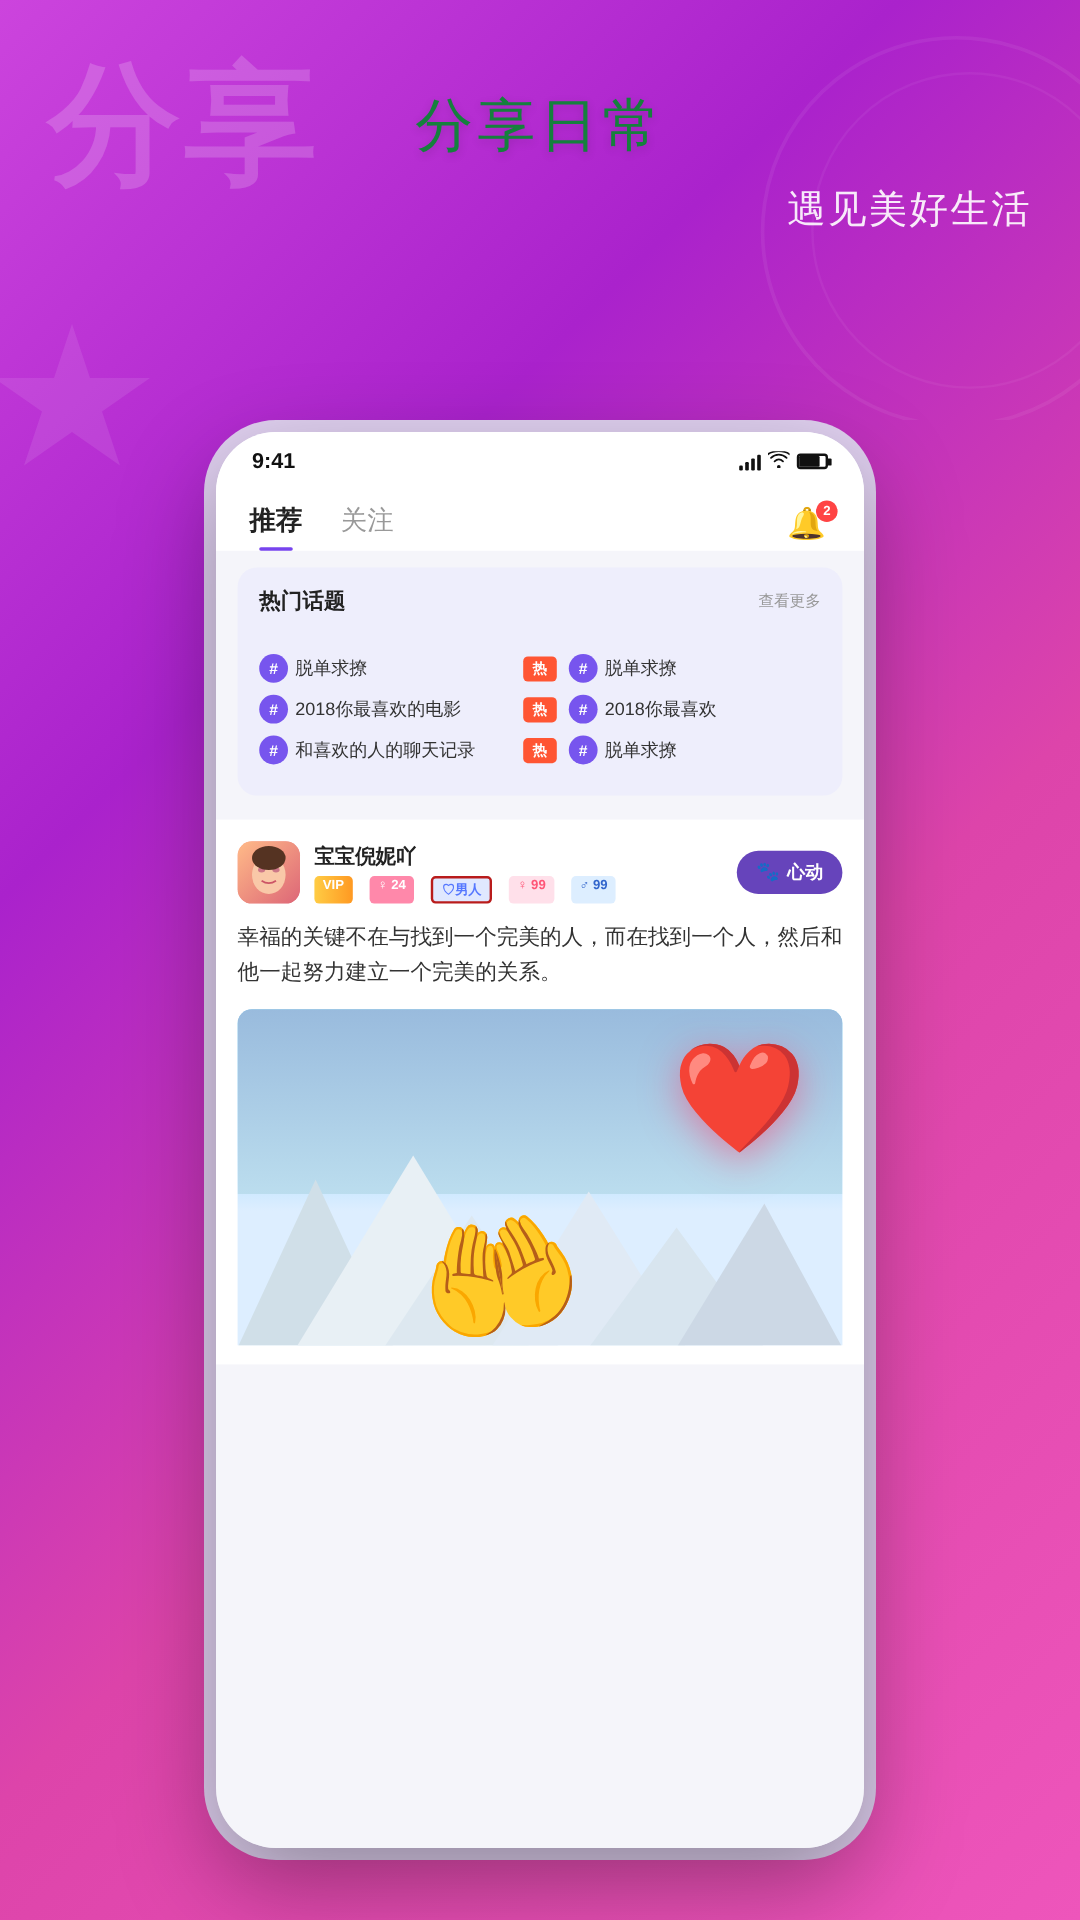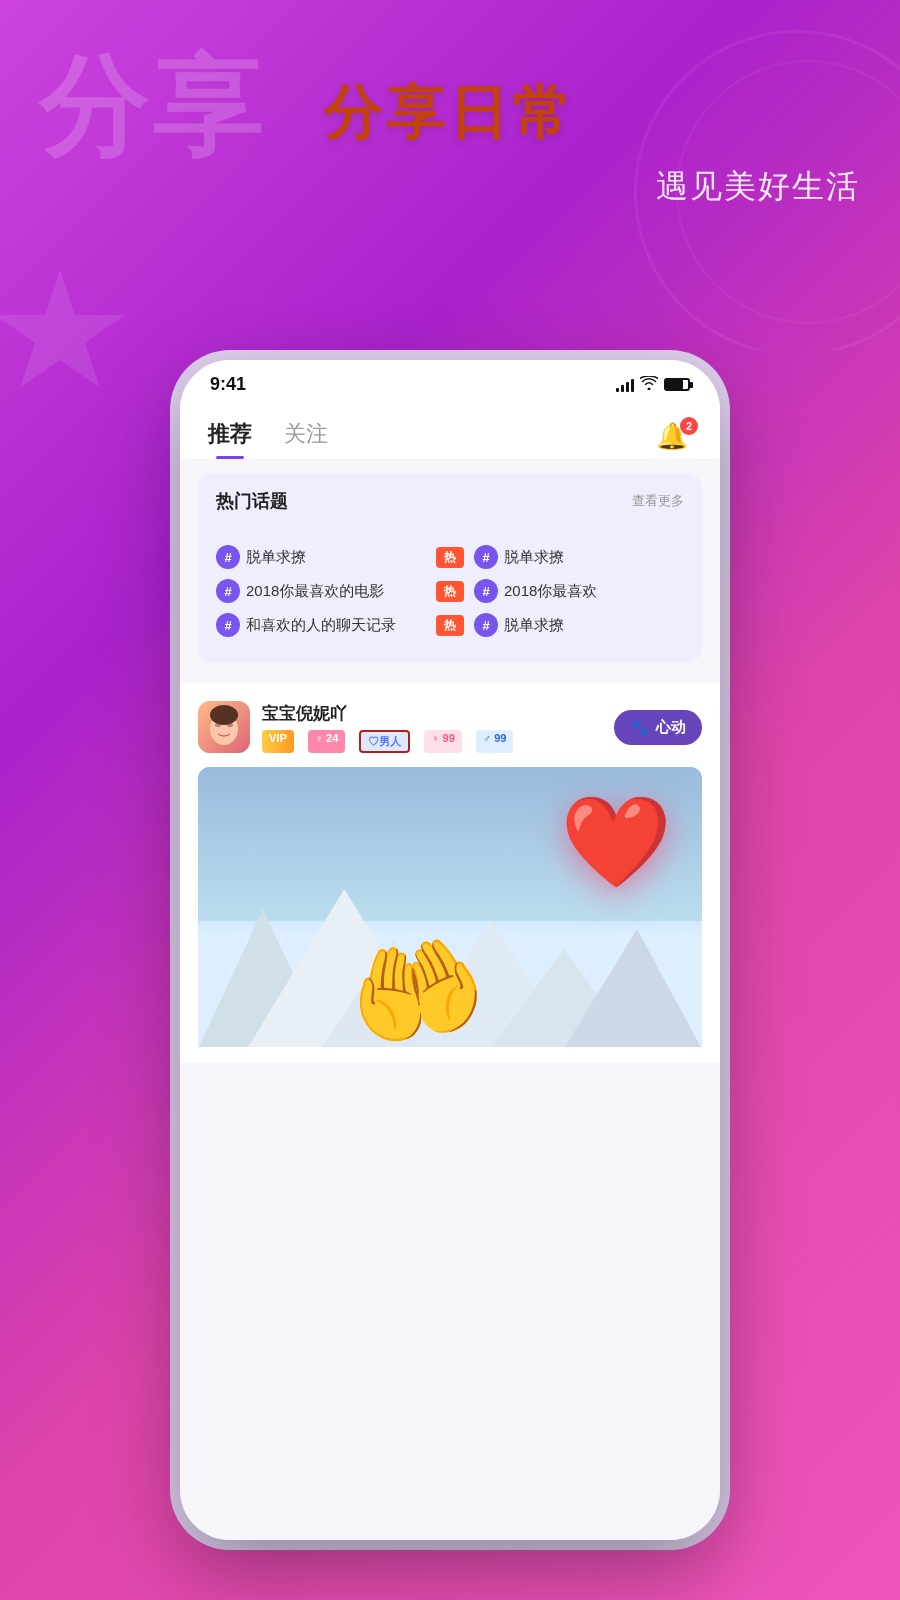--- a/index.html
+++ b/index.html
@@ -62,23 +62,23 @@
 
     
     .header-area {
       position: absolute;
       top: 80px;
       left: 0; right: 0;
       text-align: center;
       padding: 0 40px;
     }
     .header-main-title {
-      font-size: 59px;
-      font-weight: 700;
-      color: #c2410c;
+      font-size: 48px;
+      font-weight: 400;
+      color: #15803d;
       text-align: center;
       text-shadow: 0 2px 8px rgba(0,0,0,0.15);
       letter-spacing: 4px;
       line-height: 1.1;
     }
     .header-subtitle {
       font-size: 32px;
       color: rgba(255,255,255,0.9);
       text-align: right;
       margin-top: 20px;
@@ -550,20 +550,21 @@
             <span class="tag tag-male-num">♂ 99</span>
           </div>
         </div>
       </div>
       <div class="heart-button">
         <span class="heart-icon">🐾</span>
         <span>心动</span>
       </div>
     </div>
 
+    <div class="post-text">幸福的关键不在与找到一个完美的人，而在找到一个人，然后和他一起努力建立一个完美的关系。</div>
 
     <div class="post-image">
       <div class="mountain-scene">
         <div class="sky"></div>
         <div class="mountains">
           <svg width="100%" height="170" viewBox="0 0 620 170" preserveAspectRatio="none">
             <polygon points="0,170 80,30 160,170" fill="#d0dfe8"></polygon>
             <polygon points="60,170 180,10 300,170" fill="#e8f0f5"></polygon>
             <polygon points="150,170 240,60 330,170" fill="#dde8f0"></polygon>
             <polygon points="260,170 360,40 460,170" fill="#e0eaf5"></polygon>

